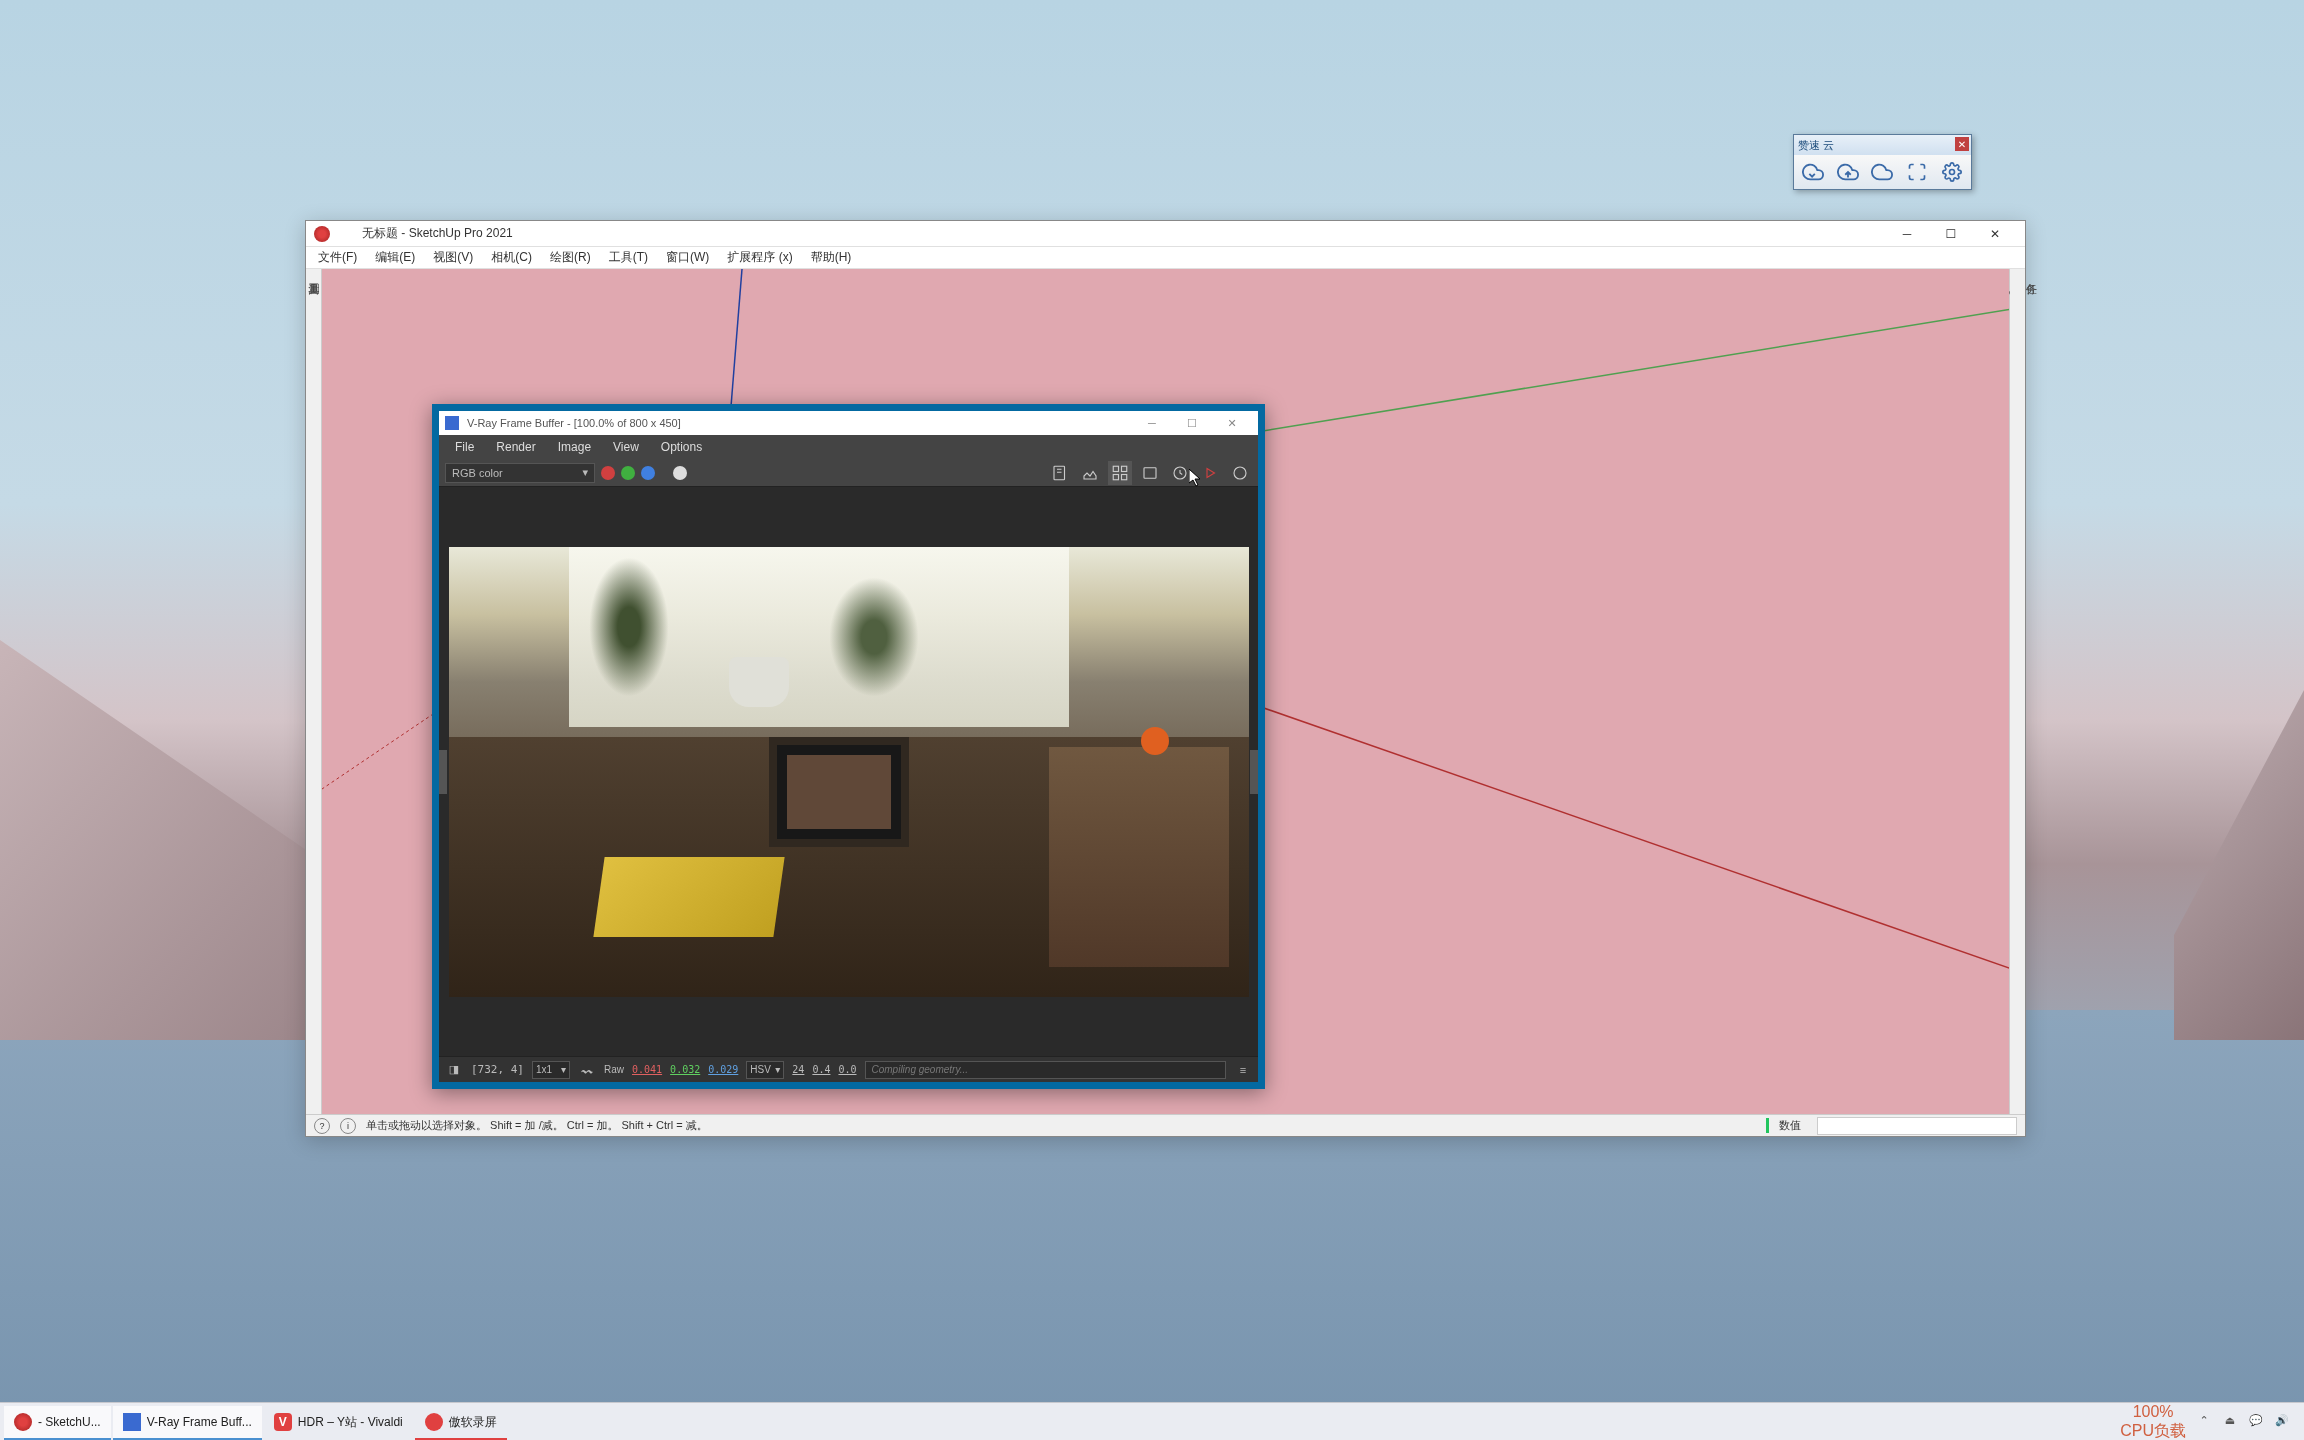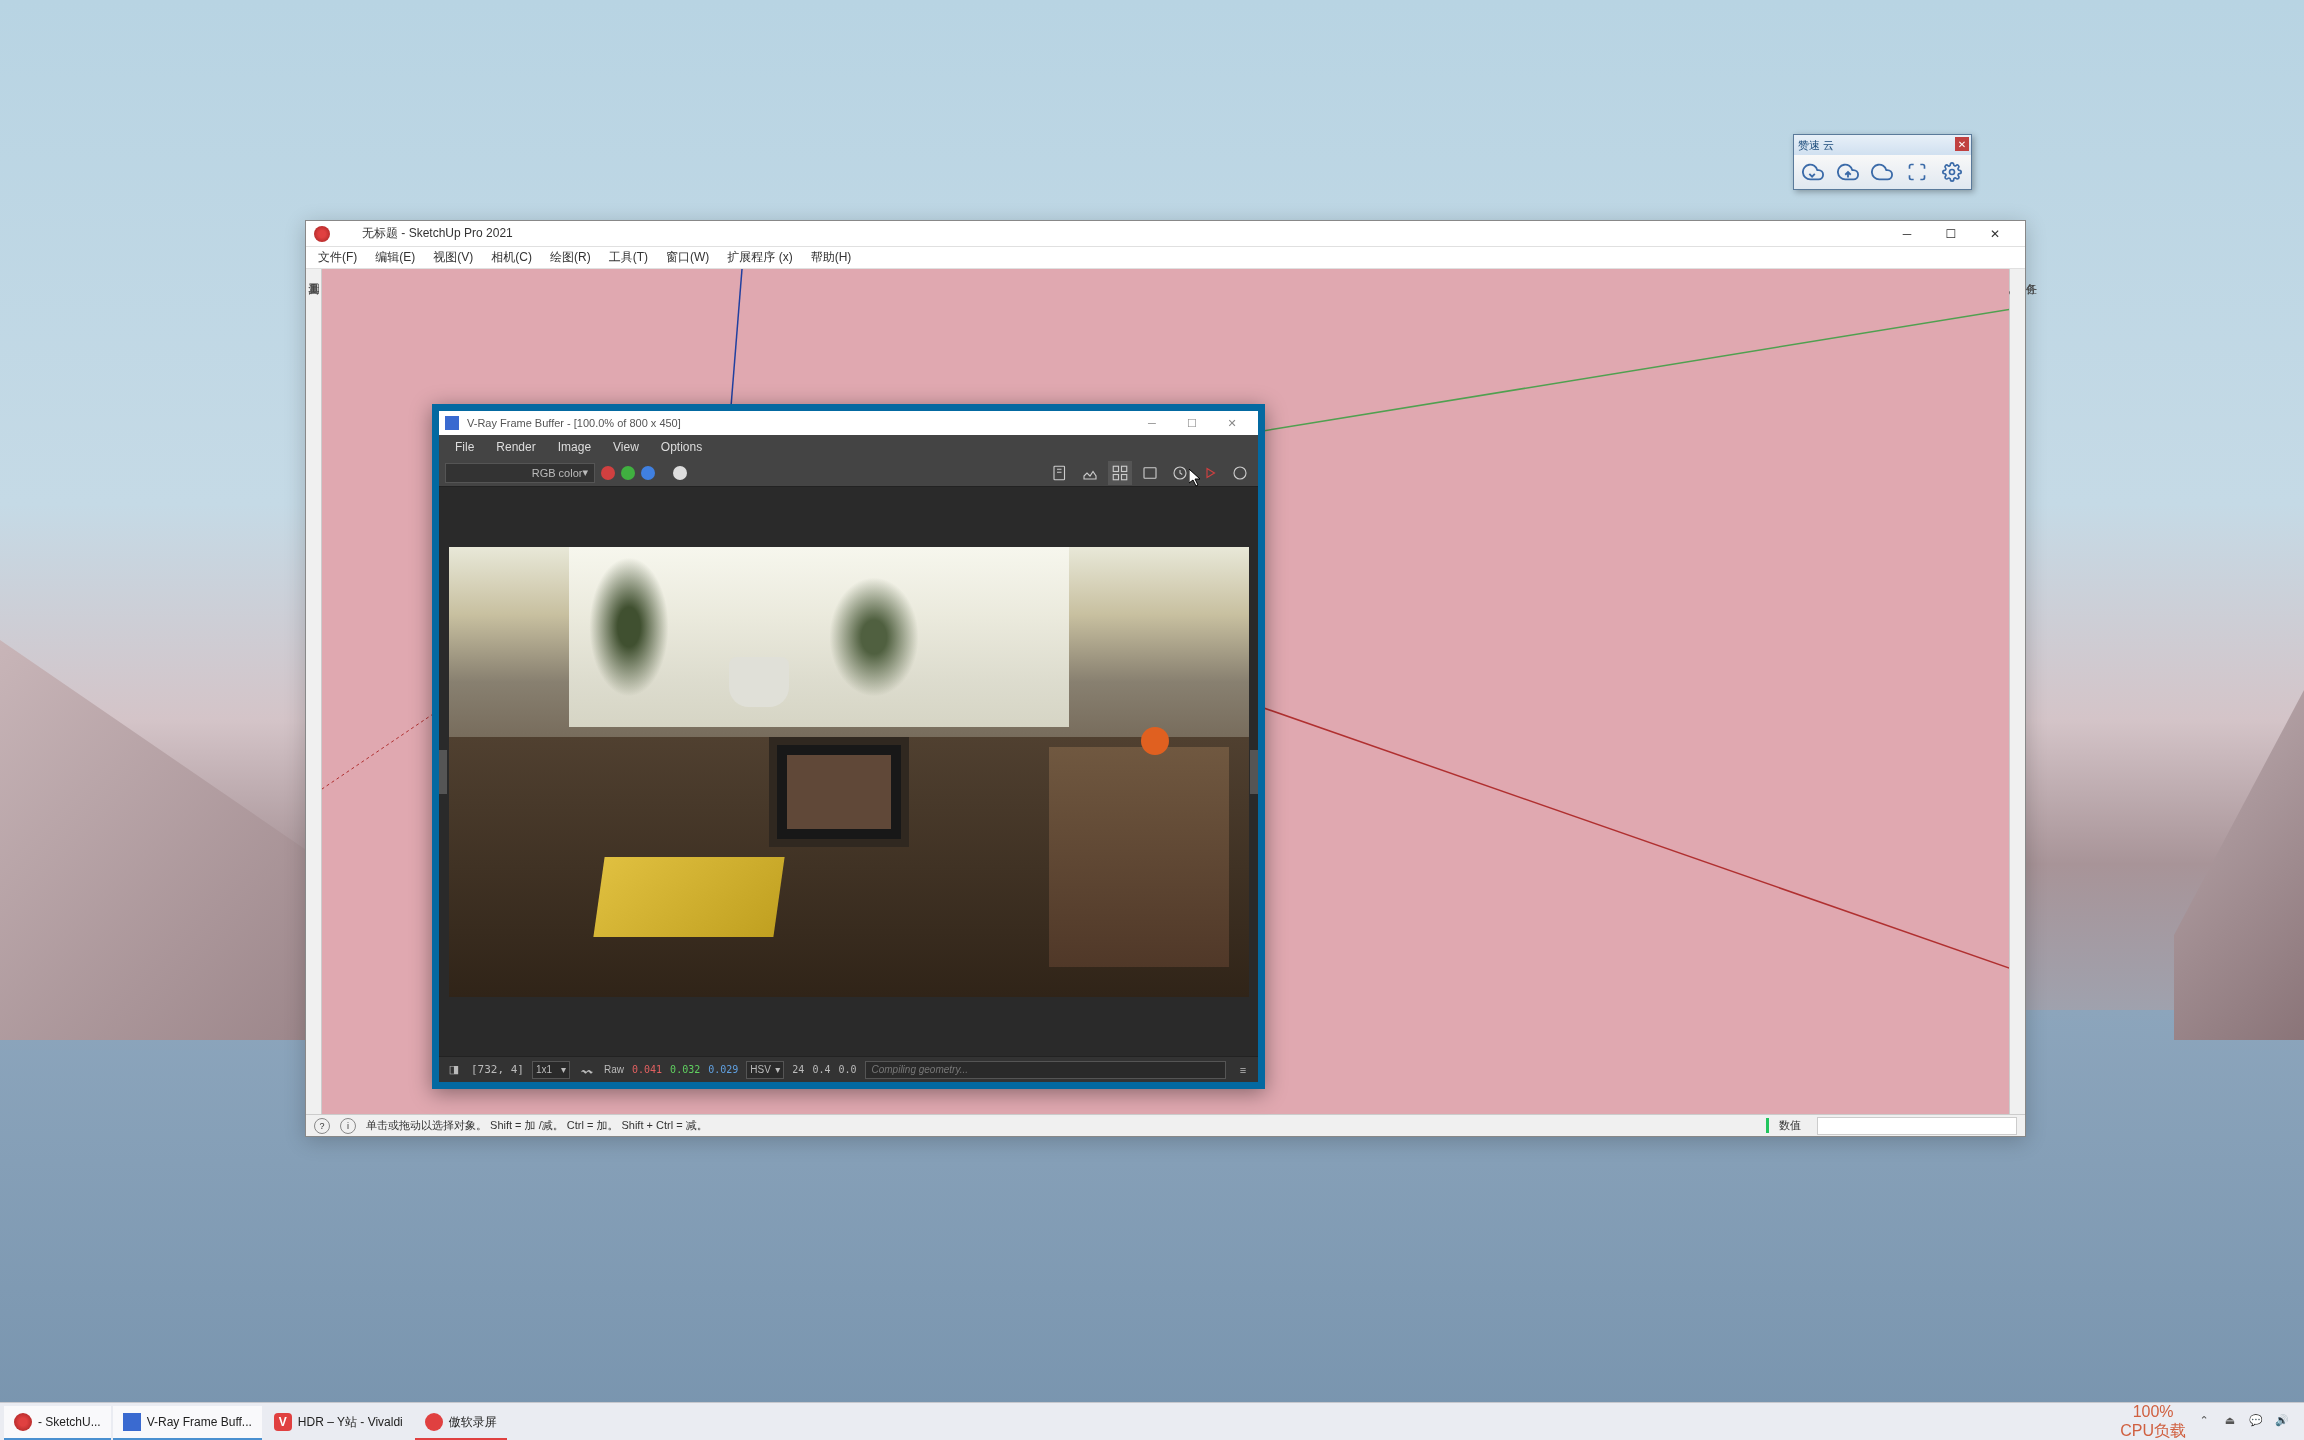--- a/index.html
+++ b/index.html
@@ -41,21 +41,21 @@
 
 .vfb-window { position: absolute; top: 404px; left: 432px; width: 833px; height: 685px; background: #4d7c0f; border: 7px solid #0369a1; box-shadow: 0 4px 20px rgba(0,0,0,0.4); }
 .vfb-titlebar { height: 24px; background: #fff; display: flex; align-items: center; padding: 0 6px; }
 .vfb-icon { width: 14px; height: 14px; background: #3a6ad0; margin-right: 8px; }
 .vfb-title { font-size: 11px; color: #555; flex: 1; }
 .vfb-controls { display: flex; gap: 0; }
 .vfb-ctrl { width: 40px; height: 22px; display: flex; align-items: center; justify-content: center; font-size: 11px; color: #888; cursor: pointer; }
 .vfb-menubar { height: 24px; background: #444; display: flex; align-items: center; padding: 0 6px; gap: 2px; font-size: 12px; }
 .vfb-menu-item { padding: 2px 10px; cursor: pointer; color: #ddd; }
 .vfb-toolbar { height: 28px; background: #444; display: flex; align-items: center; padding: 0 6px; gap: 6px; border-bottom: 1px solid #222; }
-.vfb-dropdown { width: 150px; height: 20px; background: #333; border: 1px solid #555; color: #bbb; font-size: 11px; padding: 0 6px; display: flex; align-items: center; justify-content: flex-end; }
+.vfb-dropdown { width: 150px; height: 20px; background: #333; border: 1px solid #555; color: #bbb; font-size: 11px; padding: 0 6px; display: flex; align-items: center; justify-content: space-between; }
 .vfb-dot { width: 14px; height: 14px; border-radius: 50%; cursor: pointer; }
 .vfb-dot.red { background: #d04040; }
 .vfb-dot.green { background: #40b040; }
 .vfb-dot.blue { background: #4080e0; }
 .vfb-dot.white { background: #ddd; }
 .vfb-tool-spacer { flex: 1; }
 .vfb-tool-icon { width: 24px; height: 24px; display: flex; align-items: center; justify-content: center; color: #ccc; cursor: pointer; font-size: 14px; }
 .vfb-tool-icon.active { background: #555; }
 .vfb-viewport { flex: 1; background: #2a2a2a; padding: 6px; display: flex; align-items: center; justify-content: center; height: calc(100% - 24px - 24px - 28px - 26px); position: relative; }
 .vfb-image { width: 800px; height: 450px; background: linear-gradient(to bottom, #e8e8d8 0%, #c8c0a0 15%, #888070 30%, #605040 60%, #302820 100%); position: relative; overflow: hidden; }
@@ -69,21 +69,21 @@
 .vfb-image-book { position: absolute; bottom: 60px; left: 150px; width: 180px; height: 80px; background: linear-gradient(135deg, #e0c040, #c0a020); transform: skew(-8deg); }
 .vfb-image-shelf { position: absolute; top: 200px; right: 20px; width: 180px; height: 220px; background: linear-gradient(to bottom, #705840, #503828); }
 .vfb-image-orange { position: absolute; top: 180px; right: 80px; width: 28px; height: 28px; background: #e06020; border-radius: 50%; }
 .vfb-handle-left { position: absolute; left: 0; top: 50%; width: 8px; height: 44px; background: #555; transform: translateY(-50%); }
 .vfb-handle-right { position: absolute; right: 0; top: 50%; width: 8px; height: 44px; background: #555; transform: translateY(-50%); }
 .vfb-statusbar { height: 26px; background: #333; border-top: 1px solid #222; display: flex; align-items: center; padding: 0 6px; gap: 8px; font-size: 11px; color: #bbb; }
 .vfb-sb-icon { width: 18px; height: 18px; display: flex; align-items: center; justify-content: center; color: #bbb; }
 .vfb-sb-coords { font-family: monospace; font-size: 11px; }
 .vfb-sb-dropdown { width: 38px; height: 18px; background: #2a2a2a; border: 1px solid #555; color: #bbb; font-size: 10px; padding: 0 3px; display: flex; align-items: center; justify-content: space-between; }
 .vfb-sb-label { font-size: 10px; }
-.vfb-sb-val { font-family: monospace; font-size: 10px; }
+.vfb-sb-val { font-family: monospace; font-size: 10px; text-decoration: underline; }
 .vfb-sb-val.r { color: #e06060; }
 .vfb-sb-val.g { color: #60d060; }
 .vfb-sb-val.b { color: #60a0e0; }
 .vfb-sb-progress { flex: 1; height: 18px; background: #2a2a2a; border: 1px solid #555; padding: 0 6px; display: flex; align-items: center; color: #777; font-size: 10px; font-style: italic; }
 .vfb-sb-expand { width: 18px; height: 18px; display: flex; align-items: center; justify-content: center; color: #bbb; }
 
 .cursor-arrow { position: absolute; top: 469px; left: 1189px; width: 16px; height: 20px; z-index: 100; pointer-events: none; }
 
 
 .taskbar { position: absolute; bottom: 0; left: 0; right: 0; height: 38px; background: rgba(240,240,245,0.95); border-top: 1px solid rgba(0,0,0,0.15); display: flex; align-items: flex-end; padding: 0 4px; }

